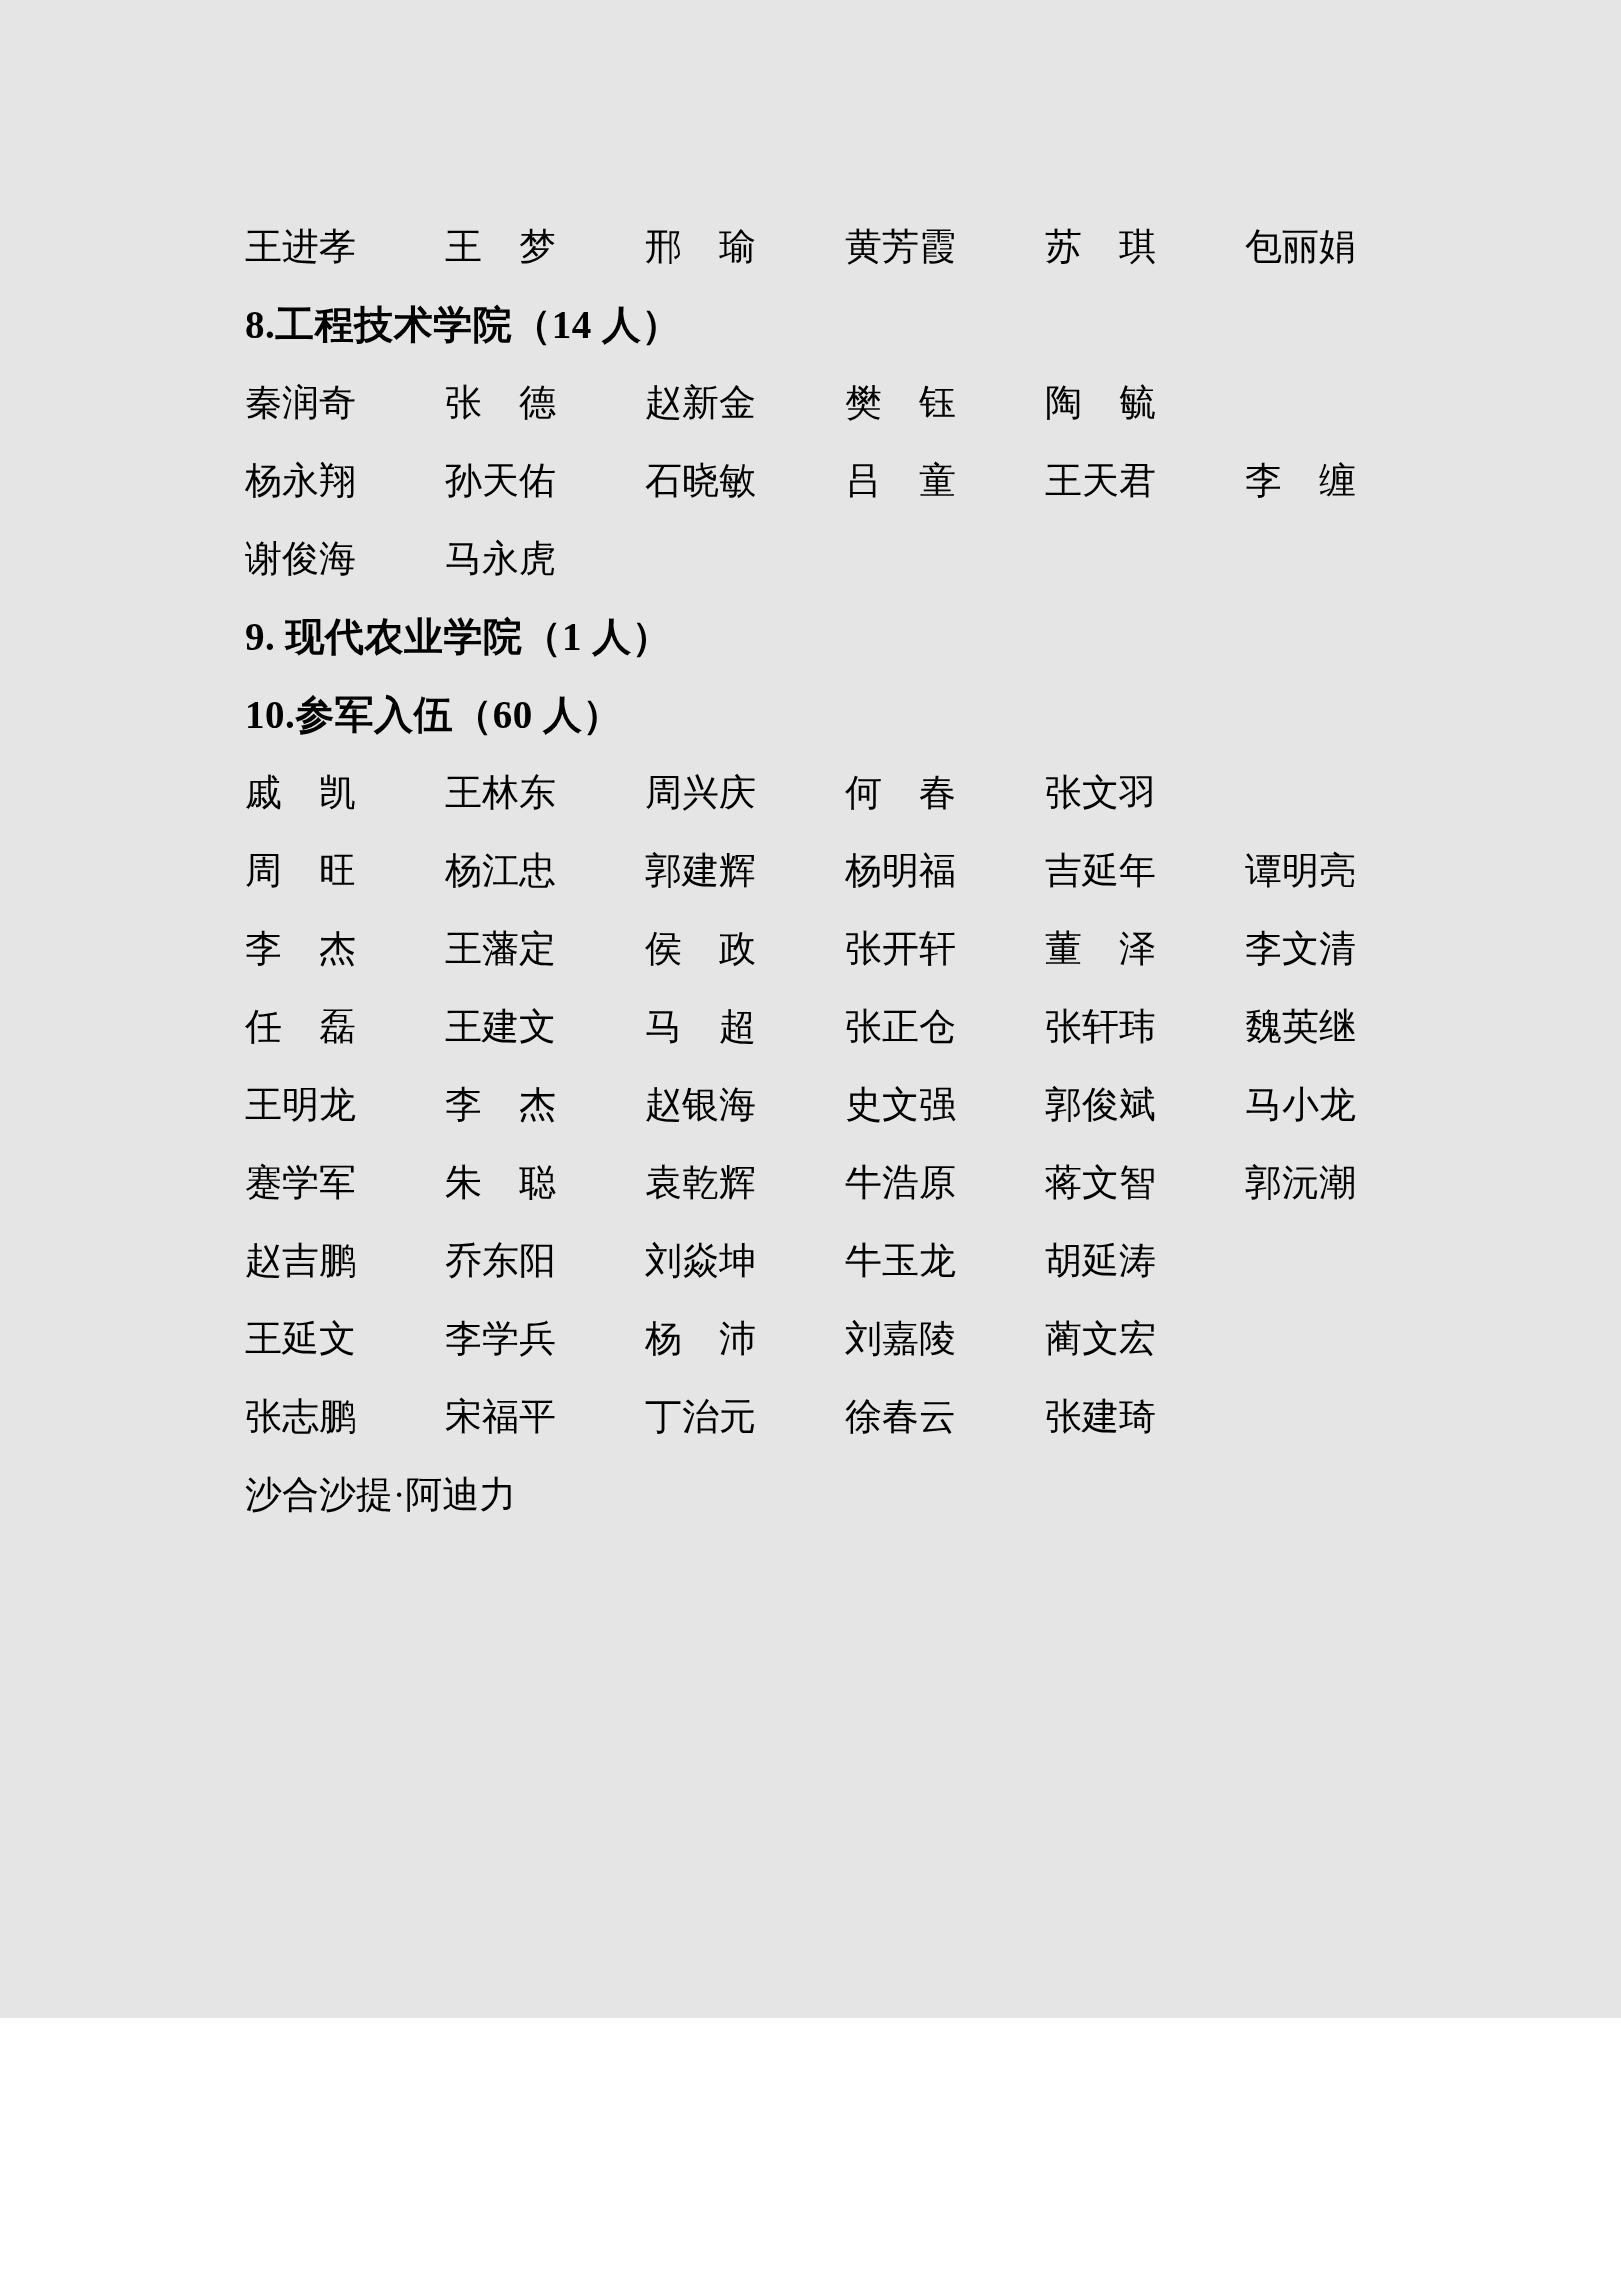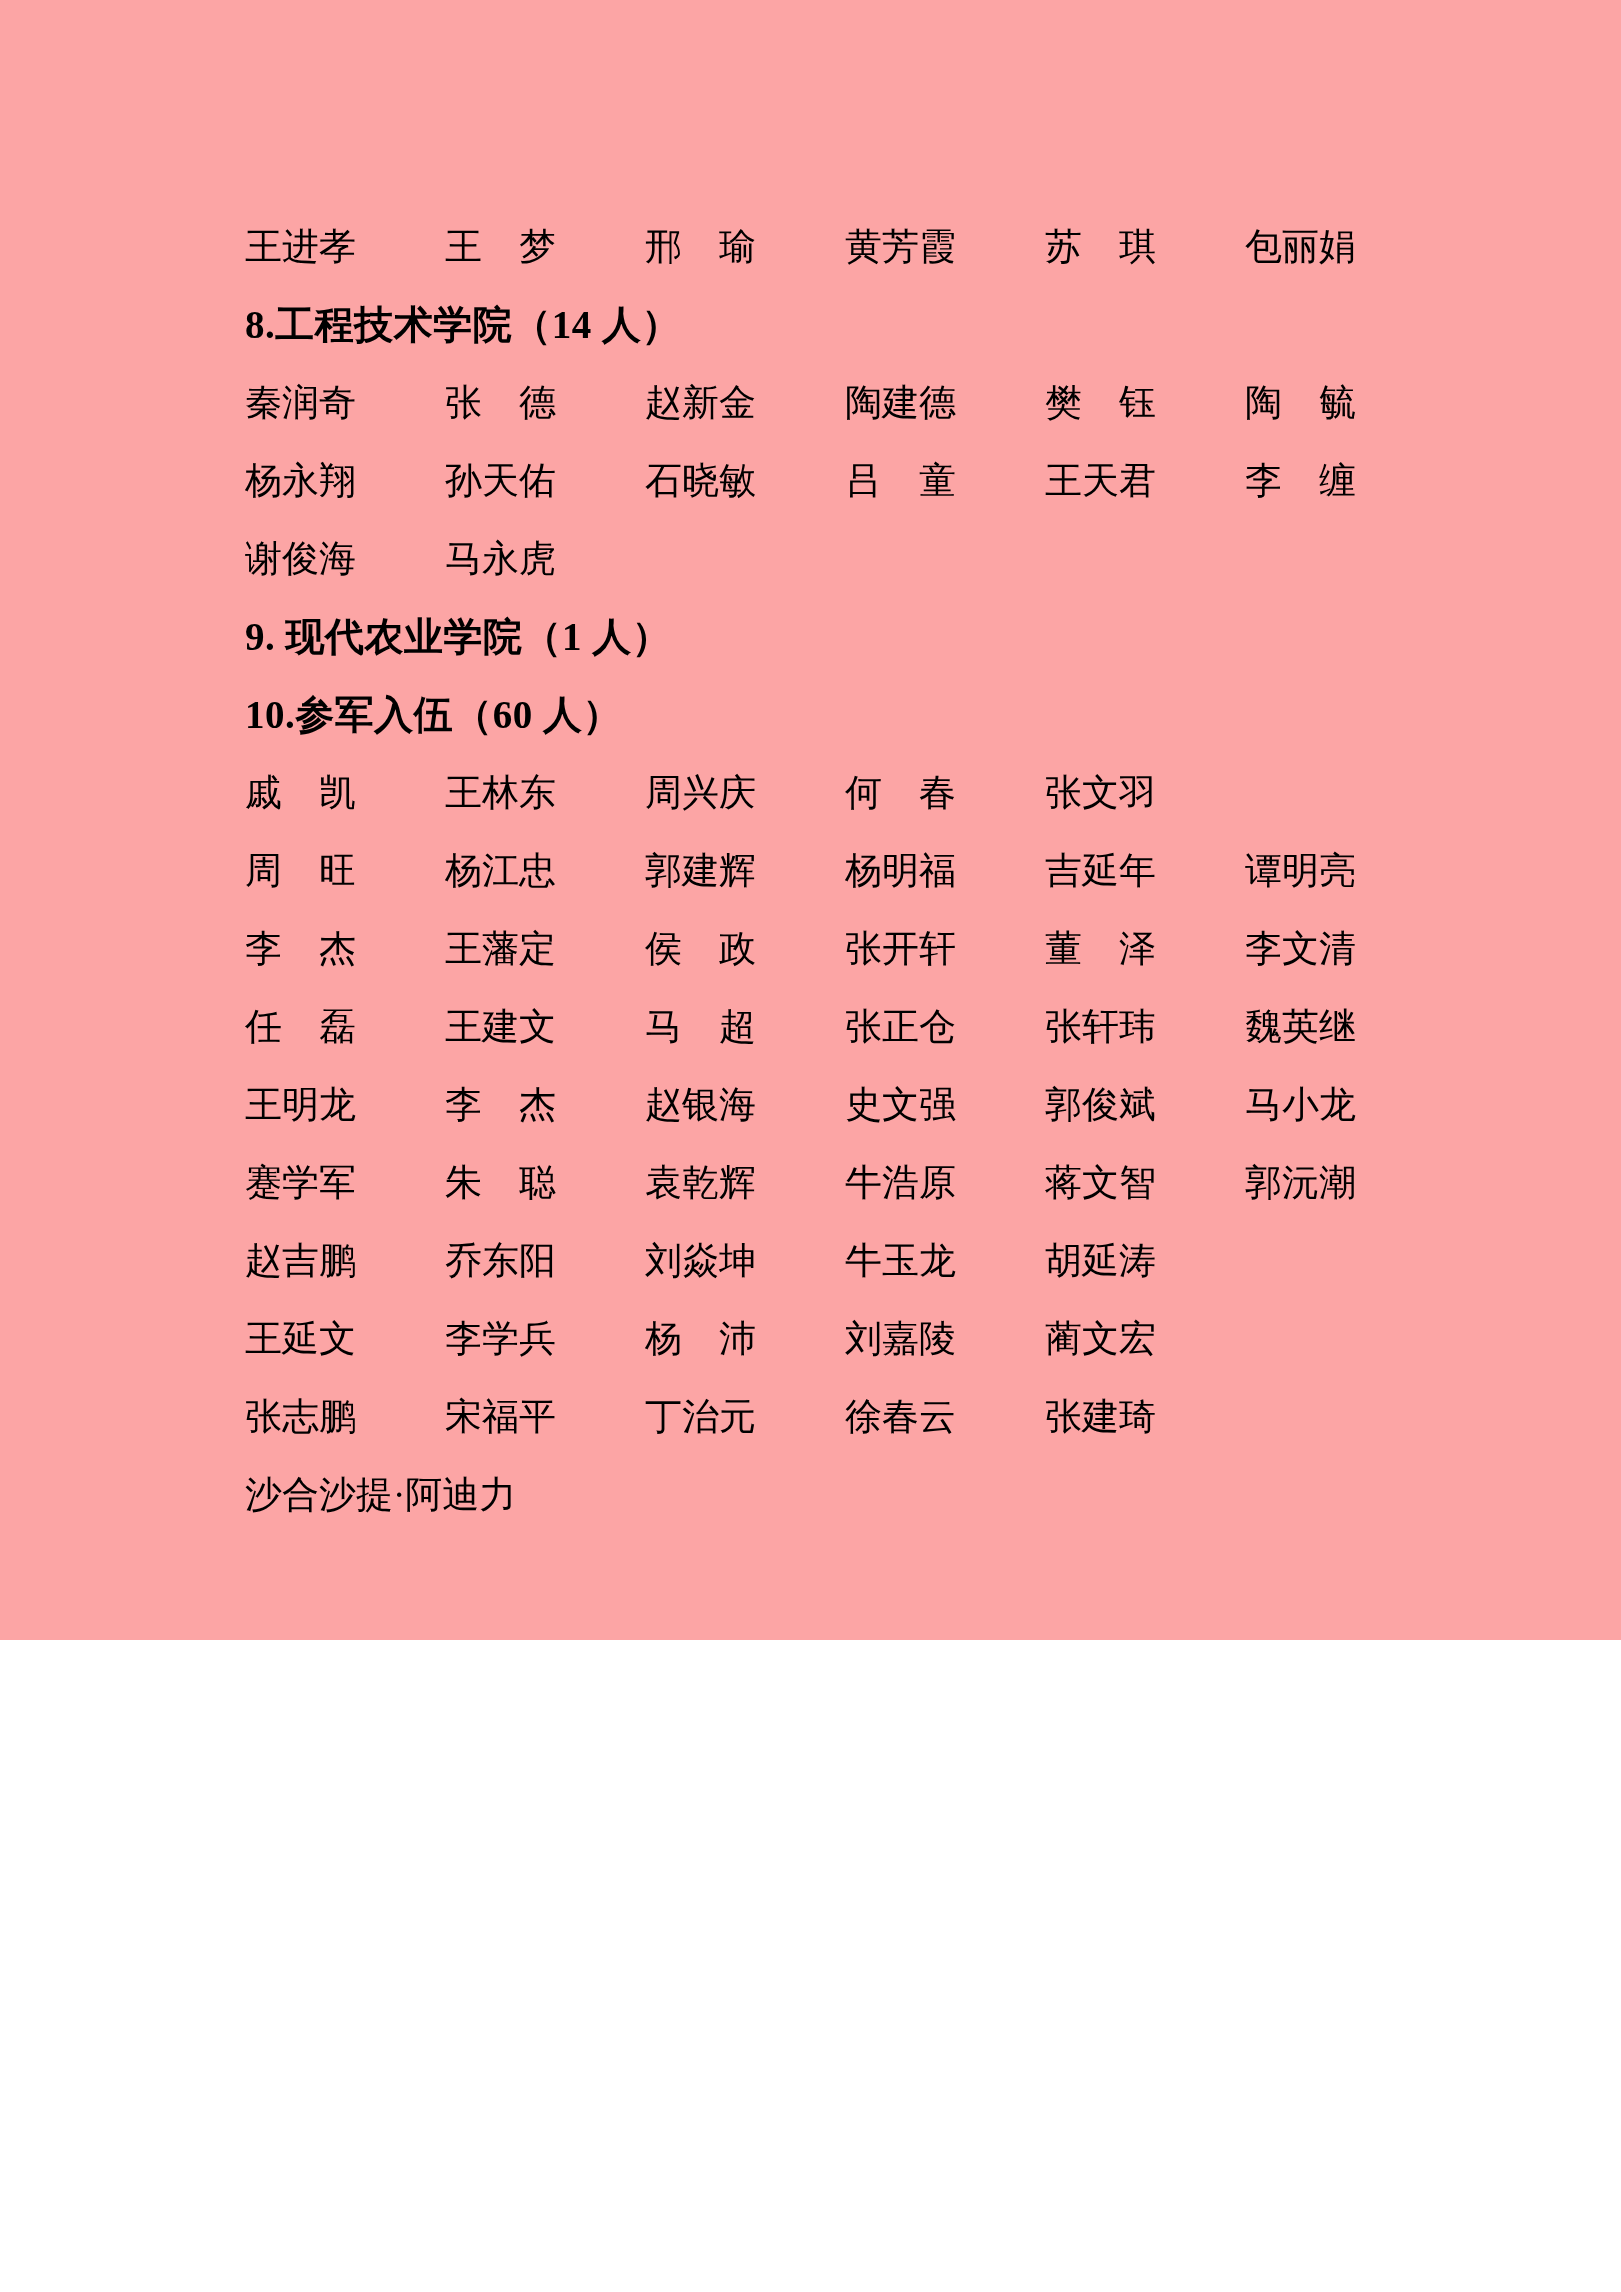--- a/index.html
+++ b/index.html
@@ -3,22 +3,22 @@
 <meta charset="utf-8">
 <style>
   html, body {
     margin: 0;
     padding: 0;
     background: #ffffff;
   }
   .page {
     position: relative;
     width: 1621px;
-    height: 1640px;
-    background: #fca5a5;
+    height: 2018px;
+    background: #e5e5e5;
     color: #000000;
     font-family: "Liberation Serif", "DejaVu Serif", serif;
     overflow: hidden;
   }
   .content {
     position: absolute;
     left: 245px;
     top: 208px;
     width: 1215px;
   }
@@ -53,21 +53,20 @@
         <span class="name">邢　瑜</span>
         <span class="name">黄芳霞</span>
         <span class="name">苏　琪</span>
         <span class="name">包丽娟</span>
       </div>
       <div class="line heading">8.工程技术学院（14 人）</div>
       <div class="line names">
         <span class="name">秦润奇</span>
         <span class="name">张　德</span>
         <span class="name">赵新金</span>
-        <span class="name">陶建德</span>
         <span class="name">樊　钰</span>
         <span class="name">陶　毓</span>
       </div>
       <div class="line names">
         <span class="name">杨永翔</span>
         <span class="name">孙天佑</span>
         <span class="name">石晓敏</span>
         <span class="name">吕　童</span>
         <span class="name">王天君</span>
         <span class="name">李　缠</span>

